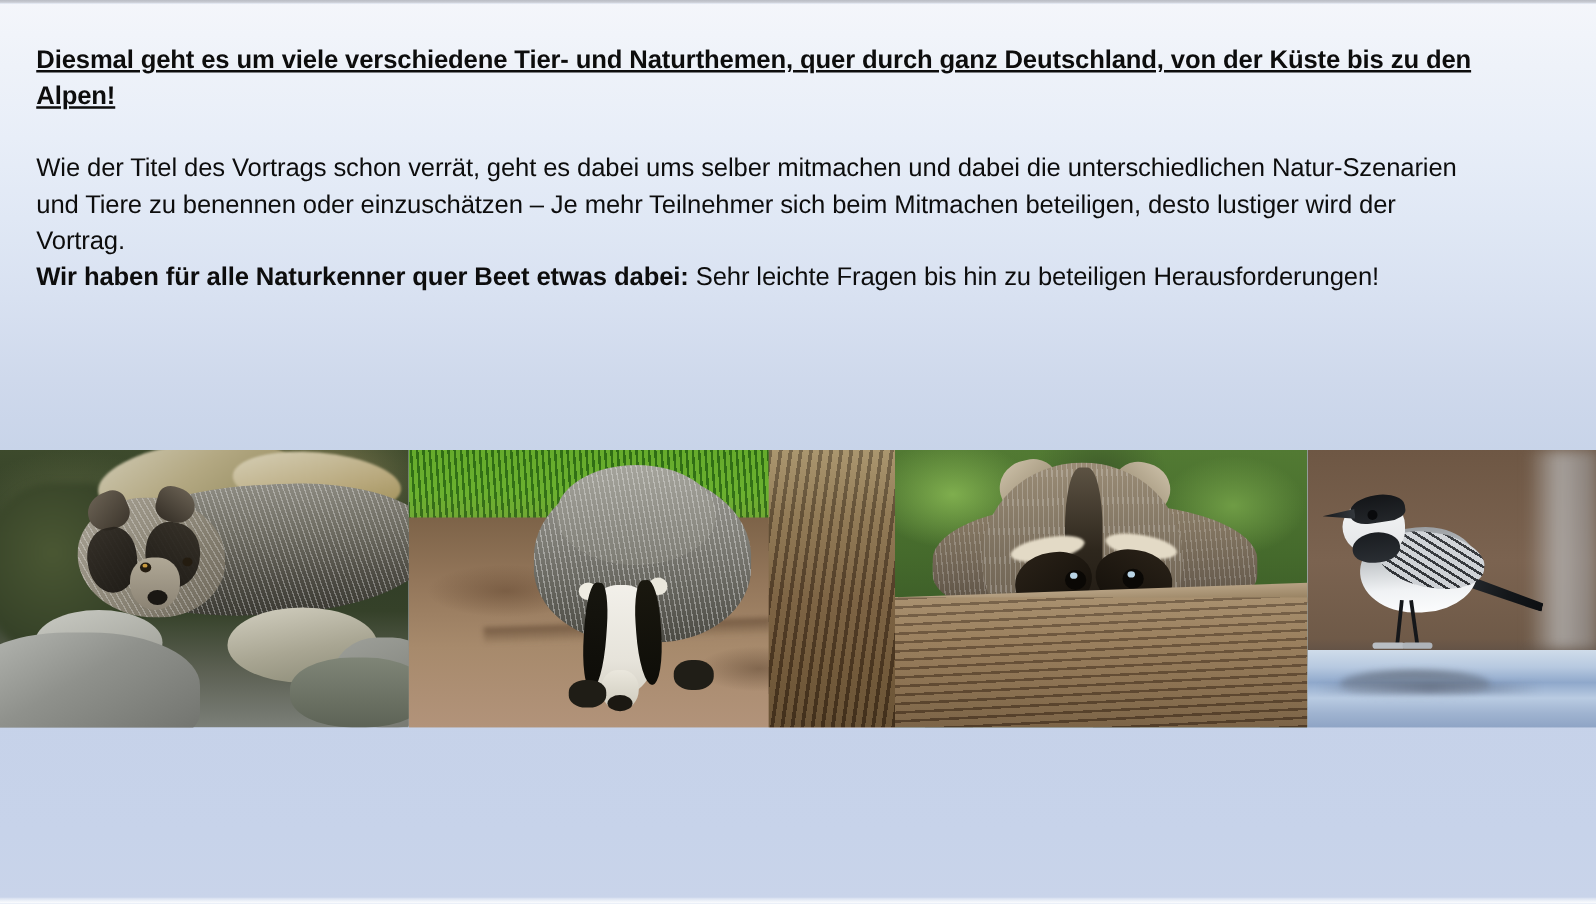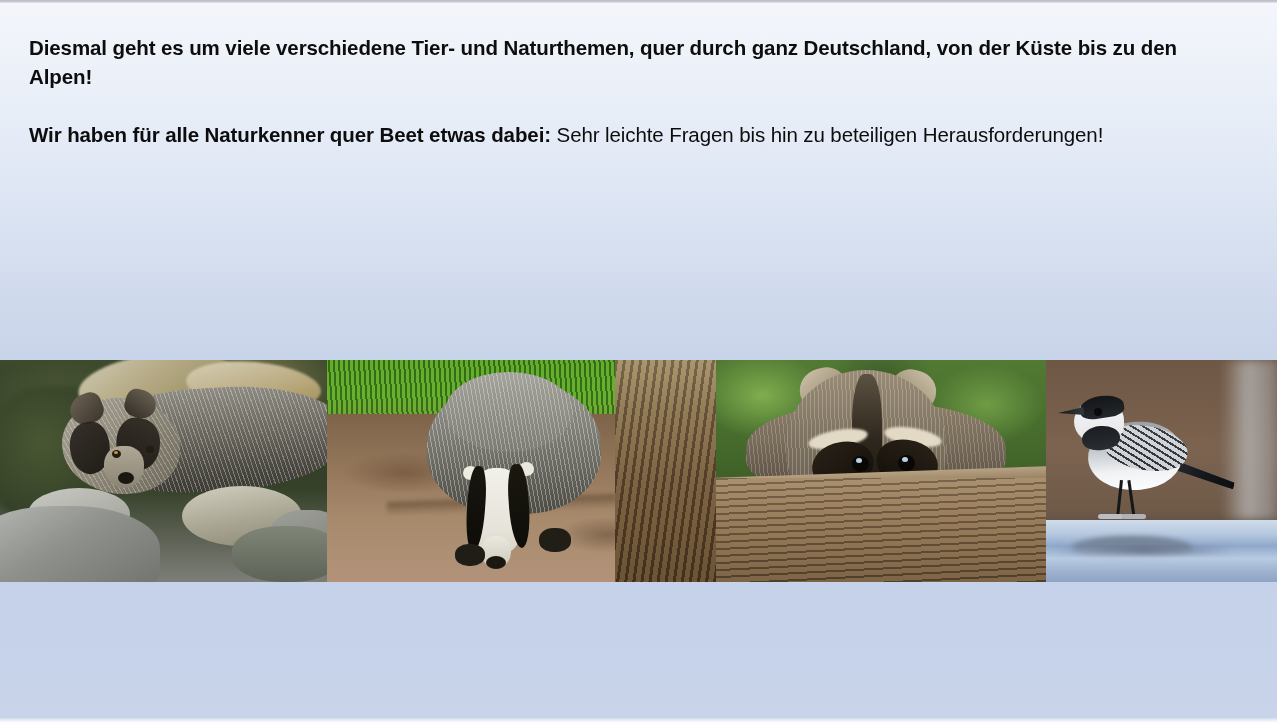--- a/index.html
+++ b/index.html
@@ -64,21 +64,21 @@
     position: absolute;
     left: 29px;
     top: 33px;
     width: 1160px;
     color: #0d0d0d;
     font-size: 20.5px;
     line-height: 29px;
     letter-spacing: -0.1px;
   }
   .para { margin: 0; }
-  .para.bold { font-weight: bold; }
+  .para.bold { font-weight: bold; text-decoration: underline; }
   .spacer-line { height: 29px; }
   .inline-bold { font-weight: bold; }
   .inline-normal { font-weight: normal; }
 
   
   .photo-strip {
     position: absolute;
     left: 0;
     top: 360px;
     width: 1277px;
@@ -447,20 +447,21 @@
   <div class="bg-top-rule"></div>
   <div class="bg-upper"></div>
   <div class="bg-lower"></div>
 
   <div class="text-block">
 
     <p class="para bold">Diesmal geht es um viele verschiedene Tier- und Naturthemen, quer durch ganz Deutschland, von der Küste bis zu den Alpen!</p>
 
     <div class="spacer-line"></div>
 
+    <p class="para">Wie der Titel des Vortrags schon verrät, geht es dabei ums selber mitmachen und dabei die unterschiedlichen Natur-Szenarien und Tiere zu benennen oder einzuschätzen – Je mehr Teilnehmer sich beim Mitmachen beteiligen, desto lustiger wird der Vortrag.</p>
 
     <p class="para">
       <span class="inline-bold">Wir haben für alle Naturkenner quer Beet etwas dabei:</span><span class="inline-normal"> Sehr leichte Fragen bis hin zu beteiligen Herausforderungen!</span>
     </p>
 
     <div class="spacer-line"></div>
 
   </div>
 
   <div class="photo-strip">

